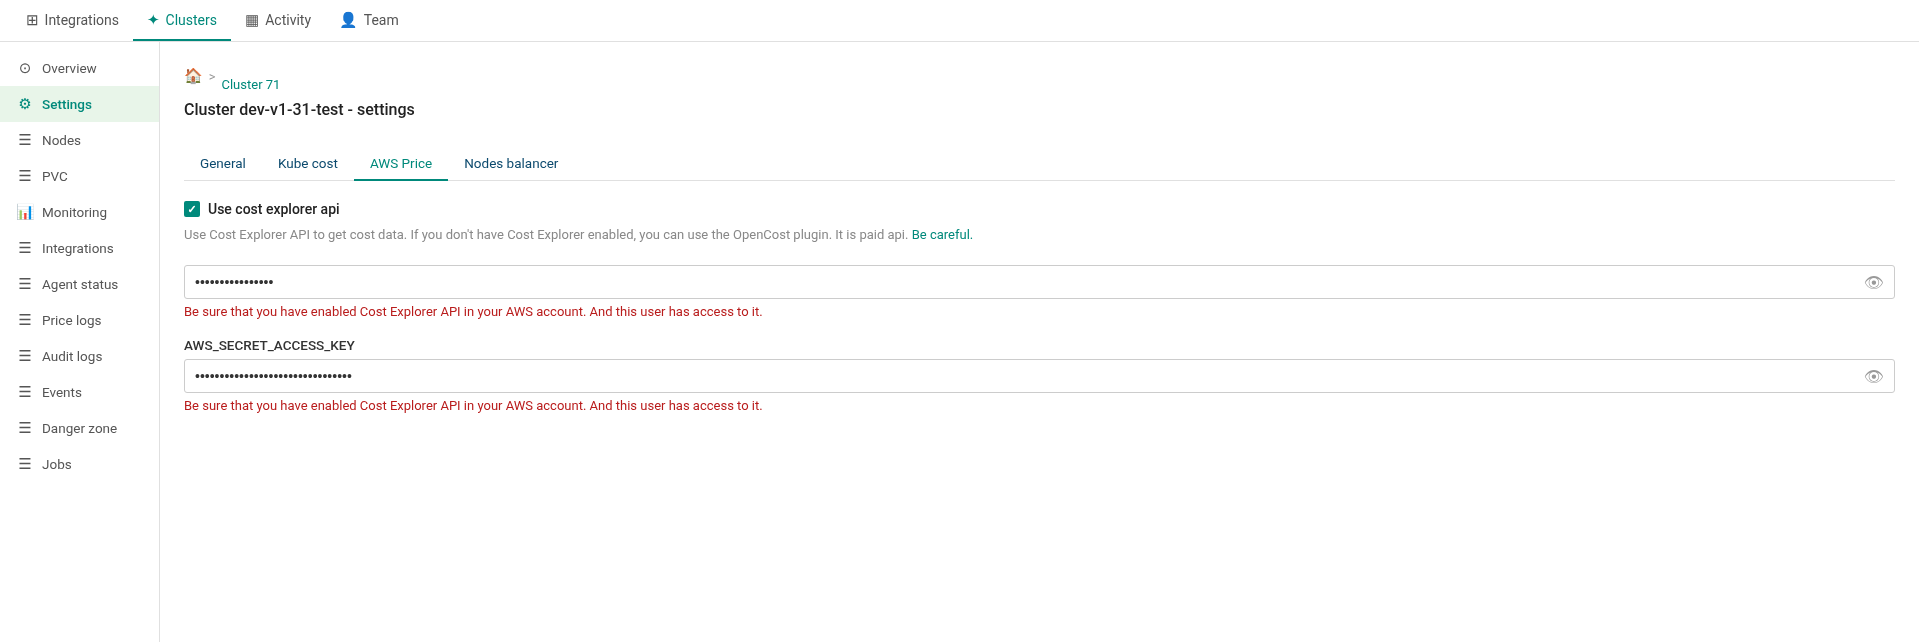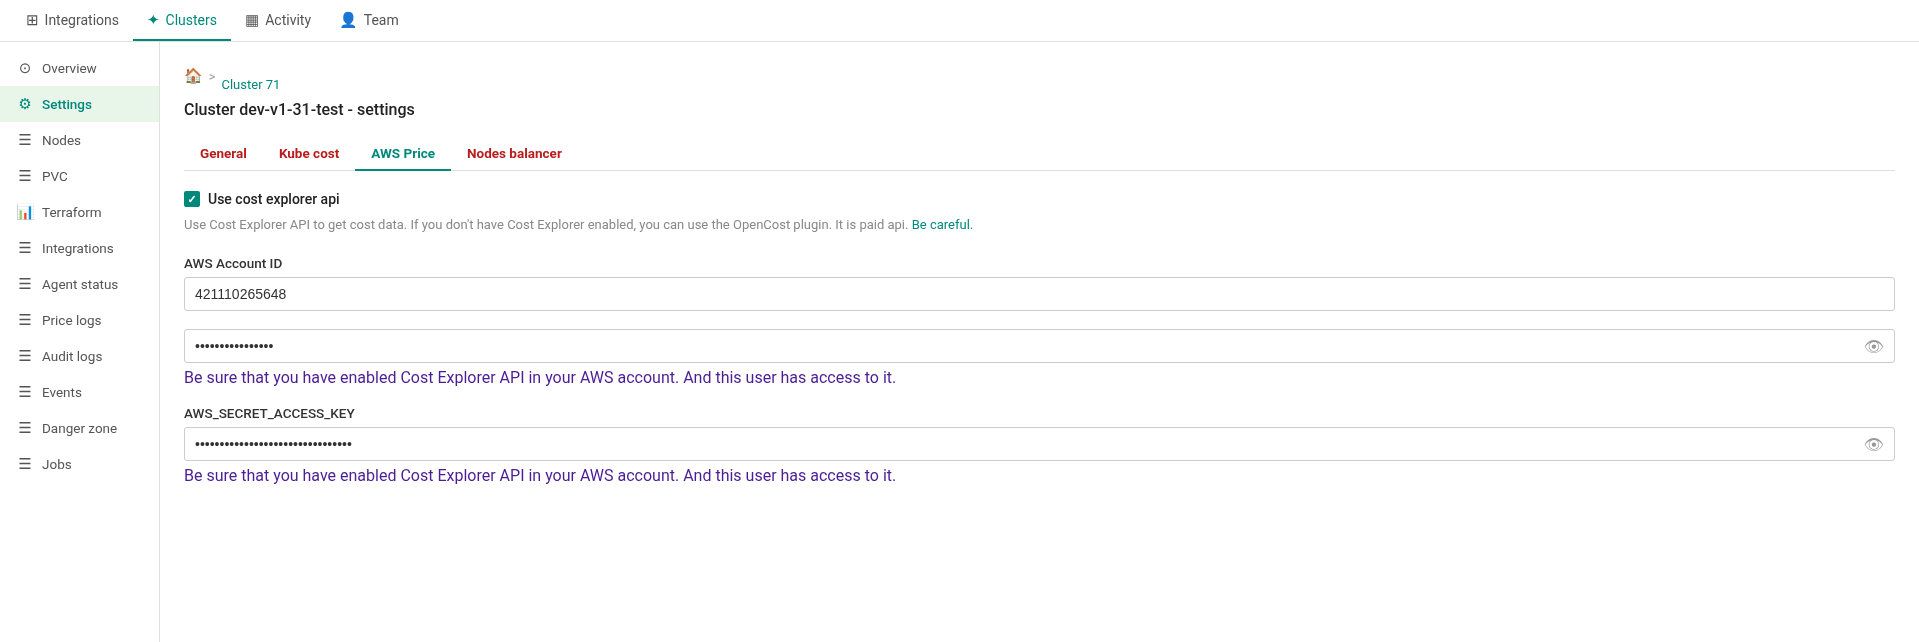--- a/index.html
+++ b/index.html
@@ -79,39 +79,38 @@
       margin-bottom: 8px;
     }
     .breadcrumb-home { color: #00897b; font-size: 15px; cursor: pointer; }
     .breadcrumb-sep { color: #999; }
     .breadcrumb-link { color: #00897b; cursor: pointer; margin-top: 17px; }
 
     .page-title {
       font-size: 16px;
       font-weight: 500;
       color: #222;
-      margin-bottom: 18px;
+      margin-bottom: 28px;
     }
 
     
     .tabs {
       display: flex;
       border-bottom: 1px solid #e0e0e0;
       margin-bottom: 20px;
     }
     .tab {
       padding: 8px 16px;
       cursor: pointer;
       font-size: 13.5px;
-      color: #b91c1c;
+      color: #0c4a6e;
       border-bottom: 2px solid transparent;
       margin-bottom: -1px;
-      font-weight: bold;
-    }
-    .tab.active { color: #00897b; border-bottom: 2px solid #00897b; font-weight: 700; }
+    }
+    .tab.active { color: #00897b; border-bottom: 2px solid #00897b; font-weight: 400; }
 
     
     .checkbox-row {
       display: flex;
       align-items: center;
       gap: 8px;
       margin-bottom: 8px;
     }
     .checkbox-custom {
       width: 16px;
@@ -179,22 +178,22 @@
       position: absolute;
       right: 10px;
       top: 50%;
       transform: translateY(-50%);
       color: #999;
       cursor: pointer;
       font-size: 16px;
     }
 
     .field-hint {
-      font-size: 16px;
-      color: #4c1d95;
+      font-size: 13px;
+      color: #b91c1c;
       margin-top: 5px;
     }
   </style>
 </head>
 <body>
 
 <nav class="top-nav">
   <a class="top-nav-item">
     <span class="top-nav-icon">⊞</span>
     <span>Integrations</span>
@@ -227,21 +226,21 @@
     <div class="sidebar-item">
       <span class="sidebar-icon">☰</span>
       <span>Nodes</span>
     </div>
     <div class="sidebar-item">
       <span class="sidebar-icon">☰</span>
       <span>PVC</span>
     </div>
     <div class="sidebar-item">
       <span class="sidebar-icon">📊</span>
-      <span>Terraform</span>
+      <span>Monitoring</span>
     </div>
     <div class="sidebar-item">
       <span class="sidebar-icon">☰</span>
       <span>Integrations</span>
     </div>
     <div class="sidebar-item">
       <span class="sidebar-icon">☰</span>
       <span>Agent status</span>
     </div>
     <div class="sidebar-item">
@@ -288,26 +287,20 @@
 
         <div class="checkbox-row">
           <div class="checkbox-custom"></div>
           <span class="checkbox-label">Use cost explorer api</span>
         </div>
 
         <p class="info-text">
           Use Cost Explorer API to get cost data. If you don't have Cost Explorer enabled, you can use the OpenCost plugin. It is paid api. <a class="info-link">Be careful.</a>
         </p>
 
-        <div class="field-group">
-          <div class="field-label">AWS Account ID</div>
-          <div class="input-wrapper">
-            <input type="text" value="421110265648" style="">
-          </div>
-        </div>
 
         <div class="field-group">
           <div class="input-wrapper">
             <input type="password" value="1234567890123456" style="">
             <span class="eye-icon">👁</span>
           </div>
           <div class="field-hint">Be sure that you have enabled Cost Explorer API in your AWS account. And this user has access to it.</div>
         </div>
 
         <div class="field-group">

